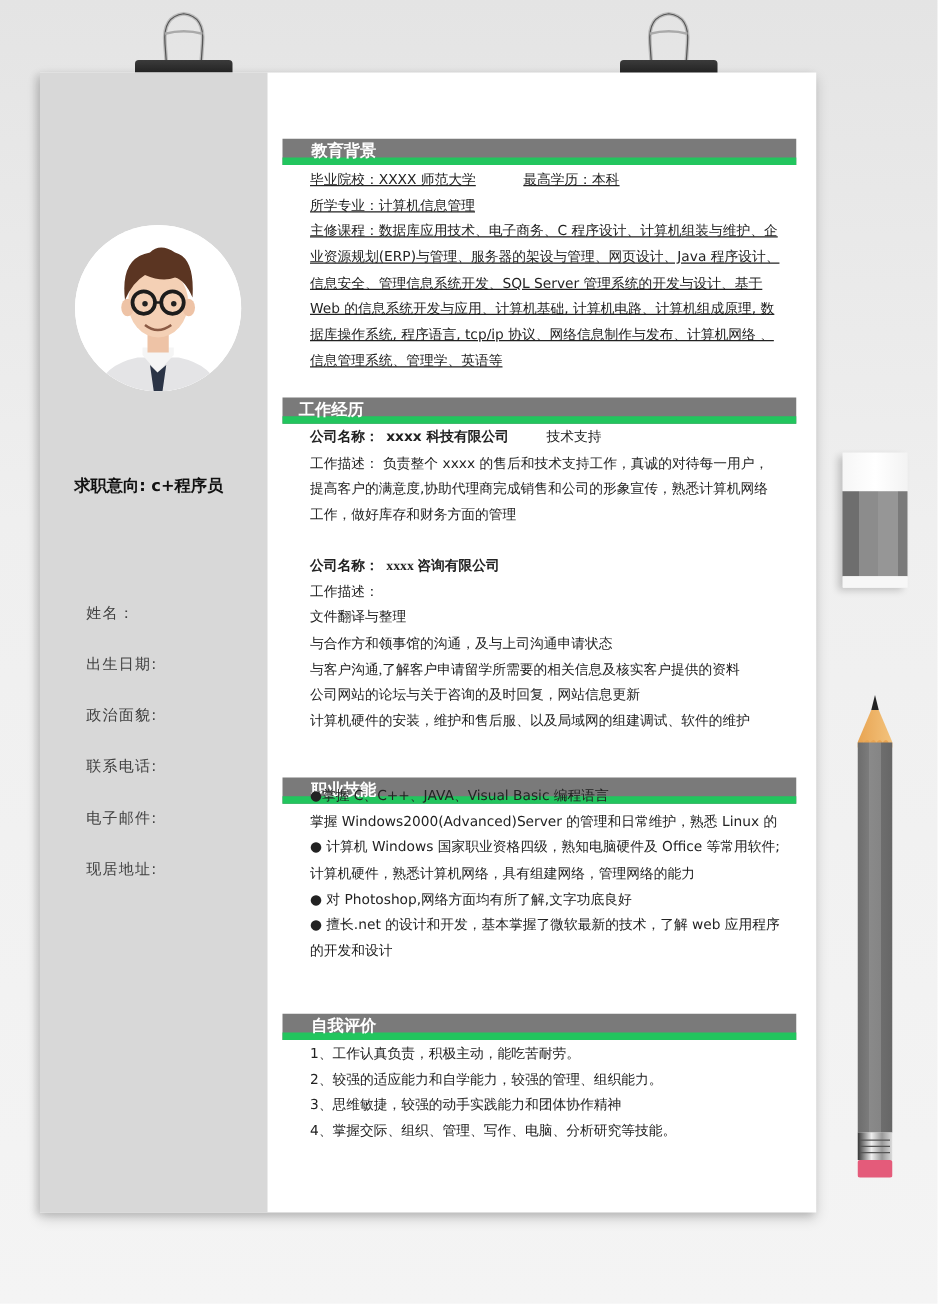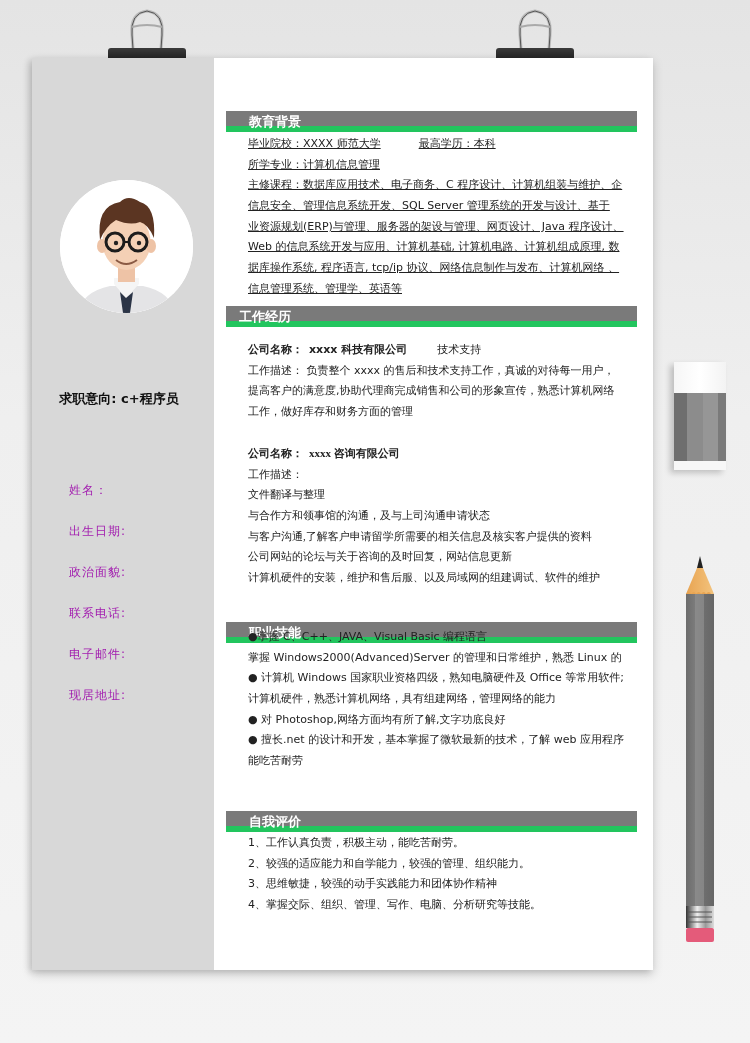--- a/index.html
+++ b/index.html
@@ -18,26 +18,26 @@
   .sidebar {
     position: absolute; left: 0; top: 0; width: 182px; height: 100%;
     background: #d8d8d8;
   }
   .avatar {
     position: absolute; left: 28px; top: 122px; width: 133px; height: 133px;
     border-radius: 50%; background: #ffffff; overflow: hidden;
   }
   .avatar svg { width: 100%; height: 100%; display: block; }
   .objective {
-    position: absolute; left: 0; top: 332px; width: 174px; text-align: center;
+    position: absolute; left: 0; top: 322px; width: 174px; text-align: center;
     font-size: 13px; font-weight: bold; color: #111;
   }
   .info-list { position: absolute; left: 37px; top: 424px; }
   .info-item {
-    font-size: 12px; color: #a21caf; height: 41px; letter-spacing: 1px;
+    font-size: 12px; color: #404040; height: 41px; letter-spacing: 1px;
   }
   .main { position: absolute; left: 194px; top: 0; width: 411px; }
   .sec-header {
     position: absolute; left: 0; width: 411px; height: 21px;
     background: #7a7a7a; border-bottom: 6px solid #22c55e;
     color: #fff; font-size: 13px; font-weight: bold;
     padding-left: 23px; line-height: 21px;
   }
   .sec-body { position: absolute; left: 22px; width: 392px; font-size: 11px; color: #222; }
   .line { height: 20.7px; line-height: 20.7px; white-space: nowrap; }
@@ -113,28 +113,28 @@
 
   <div class="main">
 
     <div class="sec-header" style="top:53px;">教育背景</div>
     <div class="sec-body" style="top:76px;text-decoration:underline;">
       <div class="line">
         <span>毕业院校：XXXX 师范大学</span><span class="gap" style="width:38px"></span><span>最高学历：本科</span>
       </div>
       <div class="line">所学专业：计算机信息管理</div>
       <div class="line">主修课程：数据库应用技术、电子商务、C 程序设计、计算机组装与维护、企</div>
+      <div class="line">业资源规划(ERP)与管理、服务器的架设与管理、网页设计、Java 程序设计、</div>
       <div class="line">信息安全、管理信息系统开发、SQL Server 管理系统的开发与设计、基于</div>
-      <div class="line">业资源规划(ERP)与管理、服务器的架设与管理、网页设计、Java 程序设计、</div>
       <div class="line">Web  的信息系统开发与应用、计算机基础, 计算机电路、计算机组成原理, 数</div>
       <div class="line">据库操作系统, 程序语言, tcp/ip 协议、网络信息制作与发布、计算机网络 、</div>
       <div class="line">信息管理系统、管理学、英语等</div>
     </div>
 
-    <div class="sec-header" style="top:248px;padding-left:13px;">工作经历</div>
+    <div class="sec-header" style="top:260px;padding-left:13px;">工作经历</div>
     <div class="sec-body" style="top:282px;">
       <div class="line">
         <span class="b">公司名称：</span><span class="gap" style="width:6px"></span><span class="b">xxxx 科技有限公司</span><span class="gap" style="width:30px"></span><span>技术支持</span>
       </div>
       <div class="line">工作描述：  负责整个 xxxx 的售后和技术支持工作，真诚的对待每一用户，</div>
       <div class="line">提高客户的满意度,协助代理商完成销售和公司的形象宣传，熟悉计算机网络</div>
       <div class="line">工作，做好库存和财务方面的管理</div>
     </div>
     <div class="sec-body" style="top:385px;font-family:Liberation Serif, serif;">
       <div class="line">
@@ -149,21 +149,21 @@
     </div>
 
     <div class="sec-header" style="top:564px;">职业技能</div>
     <div class="sec-body" style="top:569px;">
       <div class="line">●掌握 C、C++、JAVA、Visual Basic  编程语言</div>
       <div class="line"> 掌握 Windows2000(Advanced)Server 的管理和日常维护，熟悉 Linux 的</div>
       <div class="line">●  计算机 Windows 国家职业资格四级，熟知电脑硬件及 Office 等常用软件;</div>
       <div class="line">计算机硬件，熟悉计算机网络，具有组建网络，管理网络的能力</div>
       <div class="line">●  对 Photoshop,网络方面均有所了解,文字功底良好</div>
       <div class="line">●  擅长.net 的设计和开发，基本掌握了微软最新的技术，了解 web 应用程序</div>
-      <div class="line">能吃苦耐劳</div>
+      <div class="line">的开发和设计</div>
     </div>
 
     <div class="sec-header" style="top:753px;">自我评价</div>
     <div class="sec-body" style="top:775px;">
       <div class="line">1、工作认真负责，积极主动，能吃苦耐劳。</div>
       <div class="line">2、较强的适应能力和自学能力，较强的管理、组织能力。</div>
       <div class="line">3、思维敏捷，较强的动手实践能力和团体协作精神</div>
       <div class="line">4、掌握交际、组织、管理、写作、电脑、分析研究等技能。</div>
     </div>
   </div>

